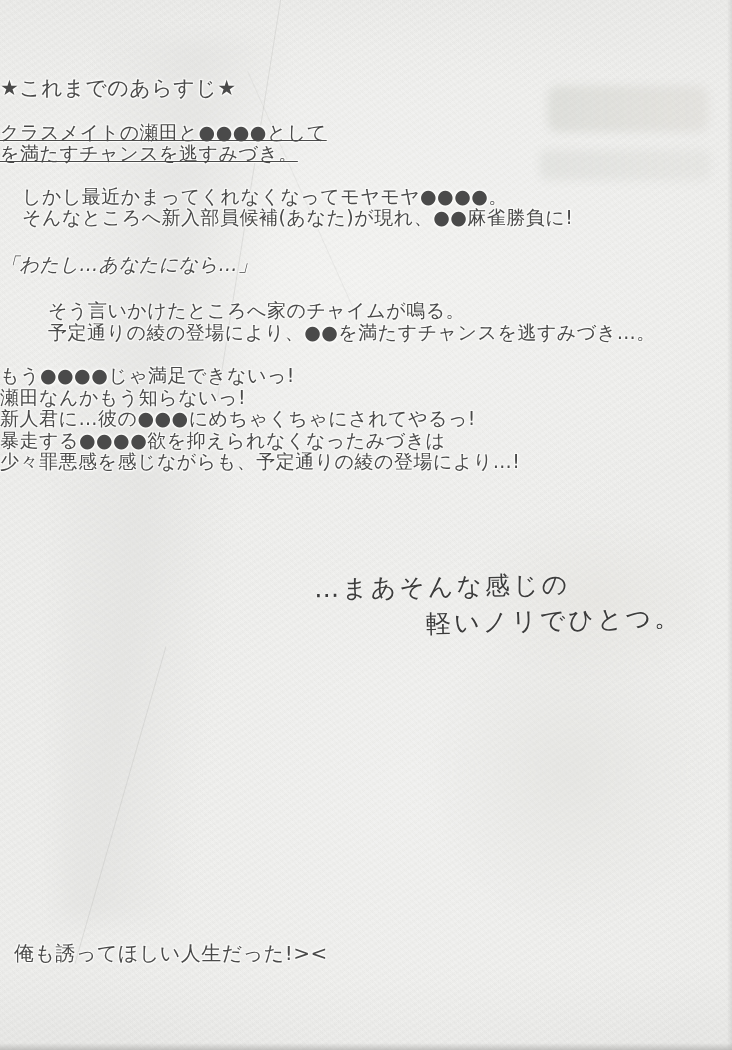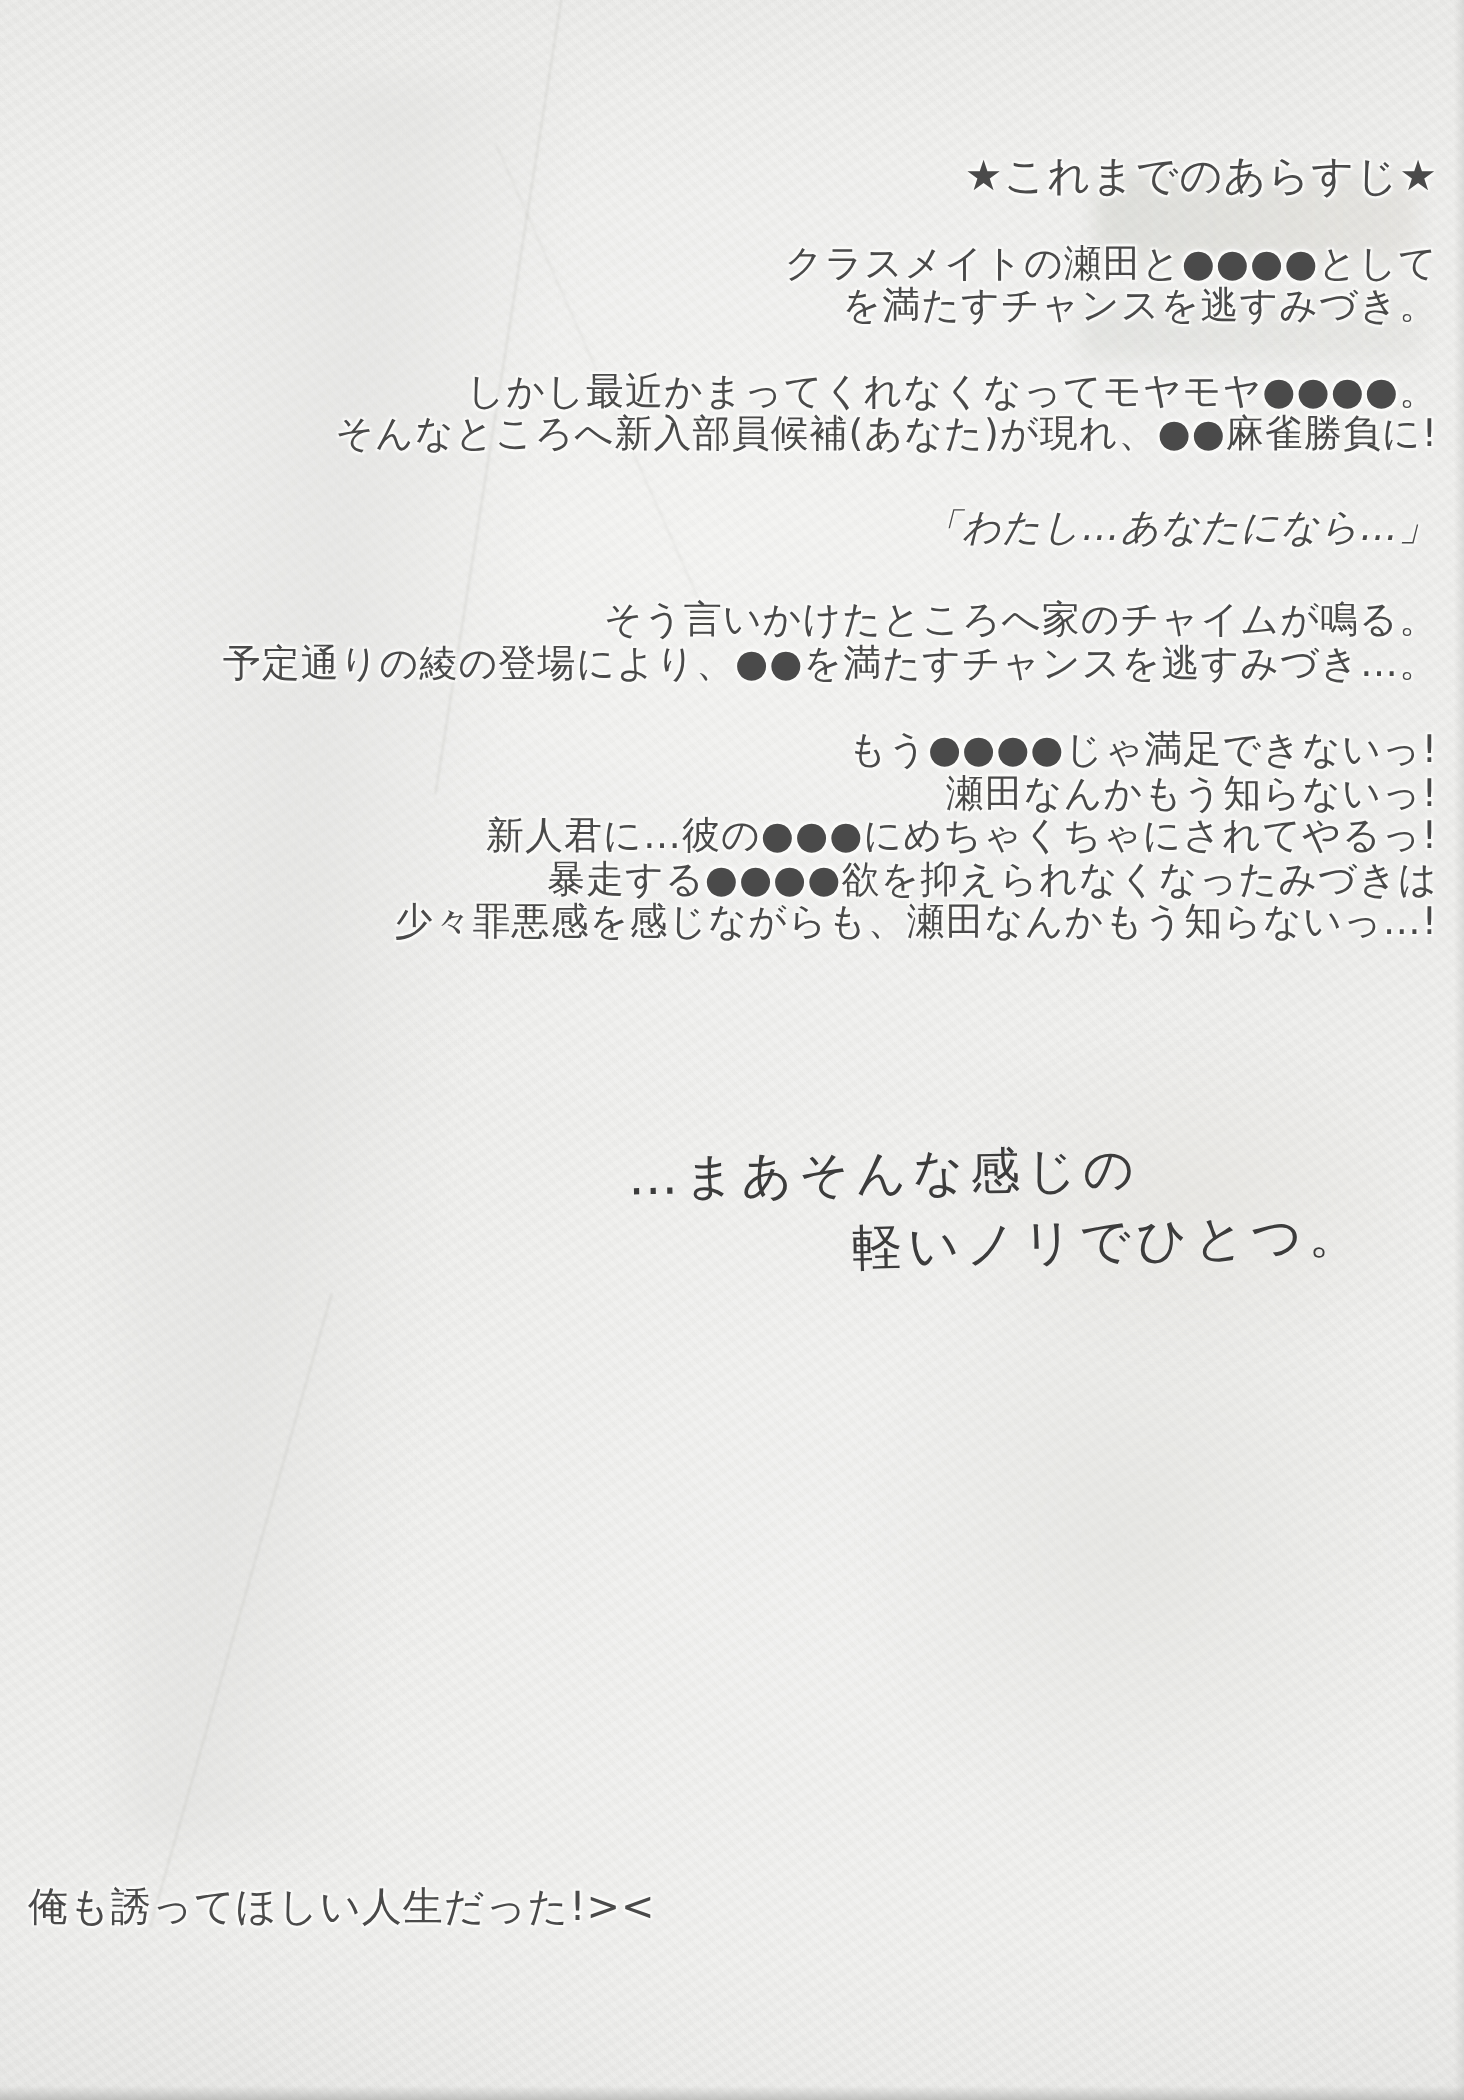--- a/index.html
+++ b/index.html
@@ -41,28 +41,28 @@
   .crease-2{left:120px;top:640px;width:1px;height:330px;transform:rotate(16deg);}
   .crease-3{left:300px;top:60px;width:1px;height:260px;transform:rotate(-24deg);opacity:.6;}
   .edge-bottom{position:absolute;left:0;bottom:0;width:100%;height:7px;pointer-events:none;
     background:linear-gradient(to top, rgba(168,168,166,0.6), rgba(168,168,166,0));}
   .edge-right{position:absolute;right:0;top:0;width:5px;height:100%;pointer-events:none;
     background:linear-gradient(to left, rgba(190,190,188,0.4), rgba(190,190,188,0));}
 
   
   .story{
     position:absolute;top:78px;left:0;width:719px;
-    text-align:right;color:#4a4a4a;
+    text-align:left;color:#4a4a4a;
     font-size:19px;line-height:21.5px;letter-spacing:0.5px;
     text-shadow:-1px -1px 1px #fcfcfa, 1px -1px 1px #fcfcfa,
                 -1px 1px 1px #fcfcfa, 1px 1px 1px #fcfcfa, 0 0 5px #ffffff;
   }
   .story p{margin:0;}
   .p-title{font-size:21px;margin-bottom:22px !important;}
-  .p1{margin-bottom:21px !important;}
+  .p1{margin-bottom:21px !important;text-decoration:underline;}
   .p2{margin-bottom:25px !important;padding-left:22px;}
   .p3{margin-bottom:21px !important;}
   .p4{margin-bottom:25px !important;font-style:italic;}
   .p5{margin-bottom:22px !important;padding-left:48px;}
 
   
   .hw{
     position:absolute;color:#3c3c3c;font-size:25px;letter-spacing:3px;
     text-shadow:0 0 3px rgba(255,255,255,0.8);
     white-space:nowrap;
@@ -111,21 +111,21 @@
     <p class="p5">
       <span>そう言いかけたところへ家のチャイムが鳴る。</span><br>
       <span>予定通りの綾の登場により、●●を満たすチャンスを逃すみづき…。</span>
     </p>
 
     <p class="p6">
       <span>もう●●●●じゃ満足できないっ!</span><br>
       <span>瀬田なんかもう知らないっ!</span><br>
       <span>新人君に…彼の●●●にめちゃくちゃにされてやるっ!</span><br>
       <span>暴走する●●●●欲を抑えられなくなったみづきは</span><br>
-      <span>少々罪悪感を感じながらも、瀬田なんかもう知らないっ…!</span>
+      <span>少々罪悪感を感じながらも、予定通りの綾の登場により…!</span>
     </p>
   </div>
 
   <div class="hw hw-1">…まあそんな感じの</div>
   <div class="hw hw-2">軽いノリでひとつ。</div>
 
   <div class="footer-line">俺も誘ってほしい人生だった!&gt;&lt;</div>
 
   <div class="edge-right"></div>
   <div class="edge-bottom"></div>

